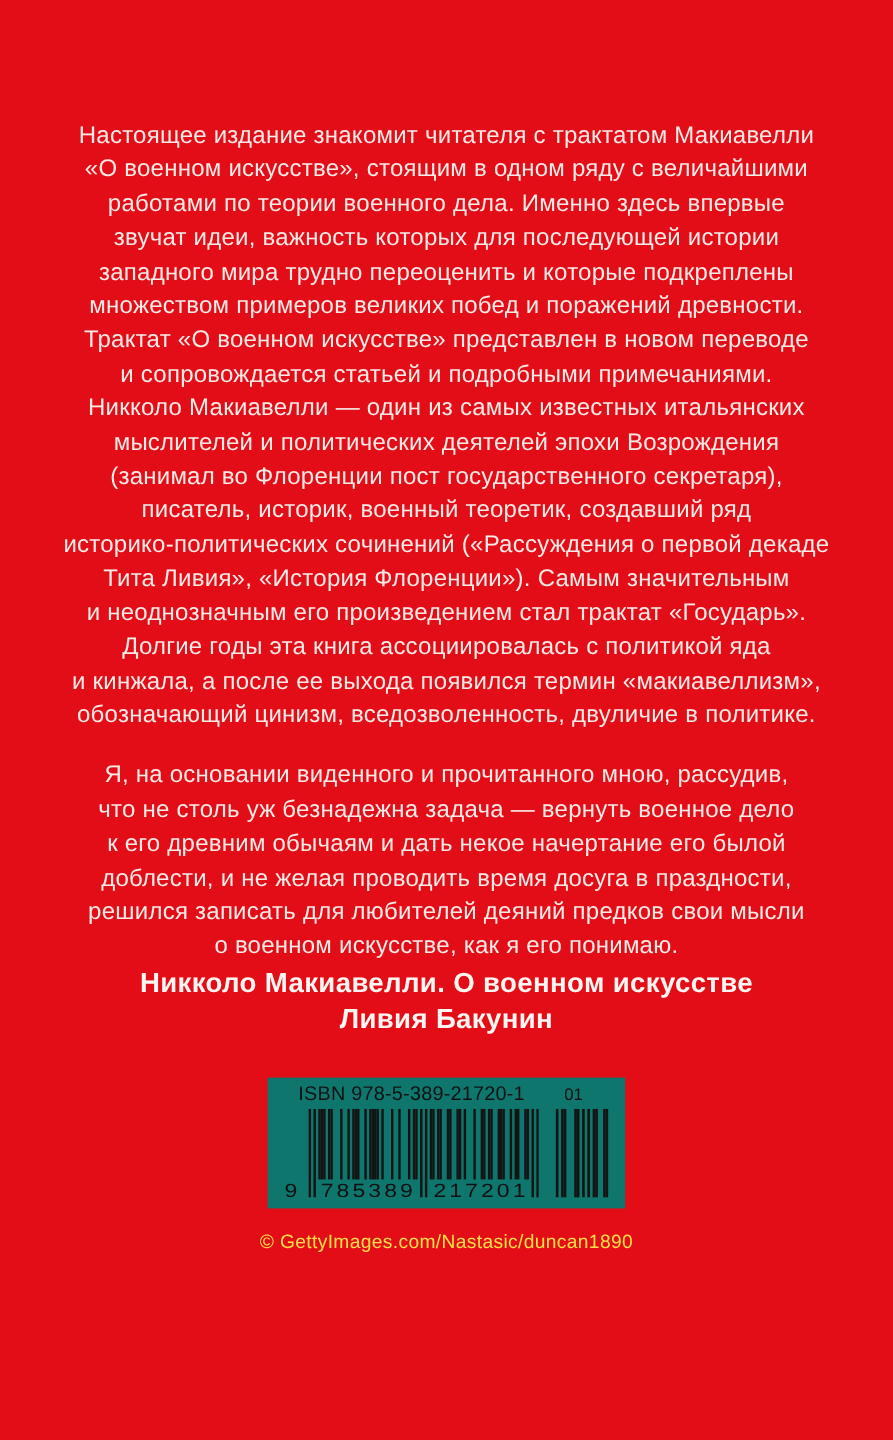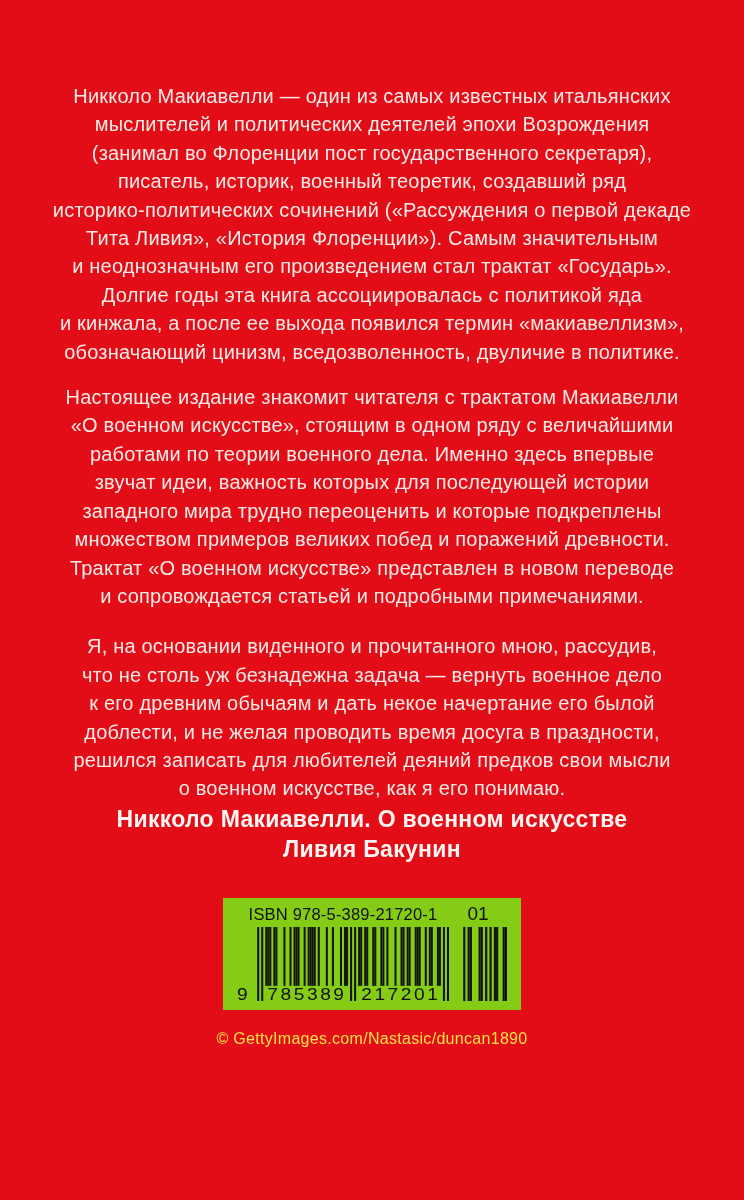--- a/index.html
+++ b/index.html
@@ -39,39 +39,39 @@
     line-height: 28.4px;
     text-align: center;
     font-weight: 700;
     letter-spacing: 0.3px;
     margin-top: 2px;
   }
   .barcode-box {
     box-sizing: border-box;
     width: 298px;
     margin: 34px auto 0 auto;
-    background: #84cc16;
+    background: #0f766e;
     padding: 5px 14px 9px 14px;
   }
   .barcode-top {
     display: flex;
     align-items: baseline;
     color: #111;
   }
   .isbn {
     width: 212px;
     text-align: center;
     font-size: 16.5px;
     letter-spacing: 0.2px;
     color: #111;
   }
   .addon-label {
     flex: 1;
     text-align: center;
-    font-size: 19px;
+    font-size: 14px;
     color: #111;
   }
   .barcode-bars {
     display: flex;
     gap: 12px;
     margin-top: 2px;
     align-items: flex-start;
   }
   svg.ean13 { width: 212px; height: 74px; display: block; }
   svg.addon { width: 46px; height: 74px; display: block; }
@@ -86,40 +86,40 @@
     text-align: center;
     color: #fde047;
     font-size: 16px;
     letter-spacing: 0.3px;
   }
 </style>
 </head>
 <body>
 
 <main class="cover">
+
+  <p class="text-block block-edition">Настоящее издание знакомит читателя с трактатом Макиавелли
+«О военном искусстве», стоящим в одном ряду с величайшими
+работами по теории военного дела. Именно здесь впервые
+звучат идеи, важность которых для последующей истории
+западного мира трудно переоценить и которые подкреплены
+множеством примеров великих побед и поражений древности.
+Трактат «О военном искусстве» представлен в новом переводе
+и сопровождается статьей и подробными примечаниями.</p>
 
   <p class="text-block block-author">Никколо Макиавелли — один из самых известных итальянских
 мыслителей и политических деятелей эпохи Возрождения
 (занимал во Флоренции пост государственного секретаря),
 писатель, историк, военный теоретик, создавший ряд
 историко-политических сочинений («Рассуждения о первой декаде
 Тита Ливия», «История Флоренции»). Самым значительным
 и неоднозначным его произведением стал трактат «Государь».
 Долгие годы эта книга ассоциировалась с политикой яда
 и кинжала, а после ее выхода появился термин «макиавеллизм»,
 обозначающий цинизм, вседозволенность, двуличие в политике.</p>
-
-  <p class="text-block block-edition">Настоящее издание знакомит читателя с трактатом Макиавелли
-«О военном искусстве», стоящим в одном ряду с величайшими
-работами по теории военного дела. Именно здесь впервые
-звучат идеи, важность которых для последующей истории
-западного мира трудно переоценить и которые подкреплены
-множеством примеров великих побед и поражений древности.
-Трактат «О военном искусстве» представлен в новом переводе
-и сопровождается статьей и подробными примечаниями.</p>
 
   <p class="text-block block-quote-1">Я, на основании виденного и прочитанного мною, рассудив,
 что не столь уж безнадежна задача — вернуть военное дело
 к его древним обычаям и дать некое начертание его былой
 доблести, и не желая проводить время досуга в праздности,
 решился записать для любителей деяний предков свои мысли
 о военном искусстве, как я его понимаю.</p>
 
   <div class="attribution">Никколо Макиавелли. О военном искусстве</div>
 

